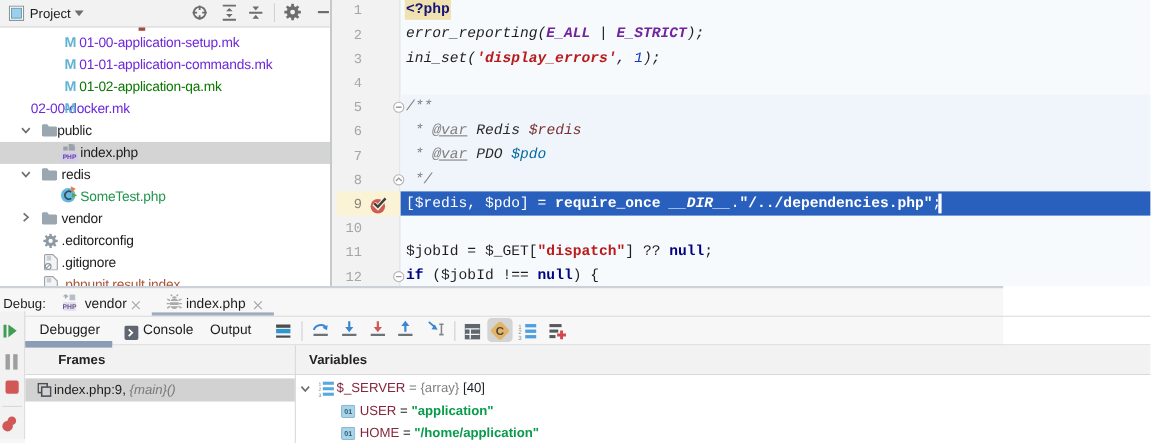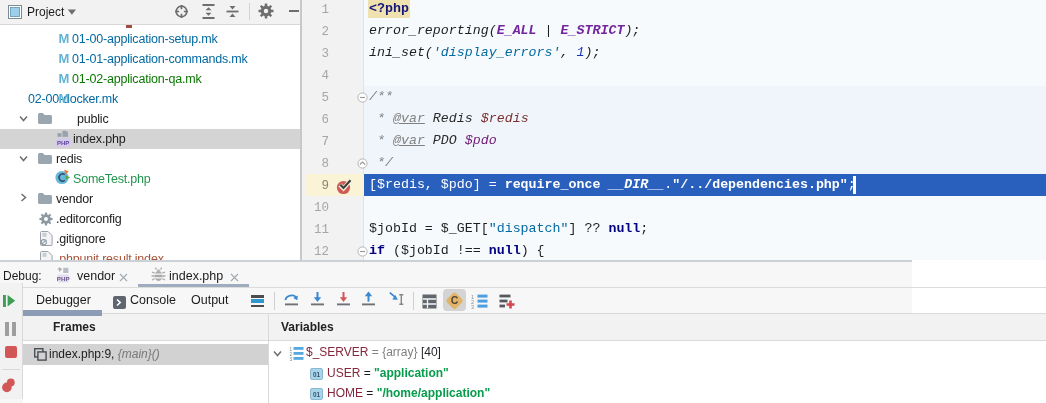--- a/index.html
+++ b/index.html
@@ -4,34 +4,34 @@
 <style>
 html,body{margin:0;padding:0;}
 #app{position:relative;width:1046px;height:403px;background:#fff;overflow:hidden;
   font-family:"Liberation Sans",sans-serif;font-size:12.5px;color:#1c1c1c;}
 .a{position:absolute;}
 .svgi{position:absolute;}
 
 #ptree{position:absolute;left:0;top:0;width:300px;height:208px;background:#fff;}
 #phead{position:absolute;left:0;top:0;width:300px;height:24px;background:#f2f2f2;border-bottom:1px solid #d8d8d8;}
 .trow{position:absolute;left:0;width:300px;height:20px;line-height:20px;white-space:pre;letter-spacing:-0.2px;}
-.blue{color:#0369a1;}
+.blue{color:#6d28d9;}
 .green{color:#0a7700;}
 .brown{color:#a8543a;}
 
 #editor{position:absolute;left:302px;top:0;width:744px;height:260px;background:#f7fafd;}
 #split{position:absolute;left:300px;top:0;width:2px;height:260px;background:#c6c9cc;}
 #gutter{position:absolute;left:0;top:0;width:61px;height:260px;background:#f2f2f2;border-right:1px solid #e2e2e2;}
 .ln{position:absolute;left:0;width:27px;height:22px;line-height:25px;text-align:right;
   font-family:"Liberation Mono",monospace;font-size:12.5px;color:#a6a6a6;}
 .cl{position:absolute;left:67px;height:22px;line-height:22px;white-space:pre;
   font-family:"Liberation Mono",monospace;font-size:13.3px;color:#1f1f1f;}
 .docband{position:absolute;left:62px;top:86px;width:682px;height:88px;background:#f0f5fb;}
 .kw{color:#000080;font-weight:bold;}
-.str{color:#0369a1;font-weight:normal;}
+.str{color:#b91c1c;font-weight:bold;}
 .num{color:#1537bf;}
 .const{color:#71249c;font-weight:bold;font-style:italic;}
 .doc{color:#808080;}
 .it{font-style:italic;}
 #execline{position:absolute;left:62px;top:174px;width:682px;height:22px;background:#2a60bd;}
 #execg{position:absolute;left:4px;top:174px;width:58px;height:22px;background:#faf3d6;}
 
 #dbg{position:absolute;left:0;top:260px;width:912px;height:141px;background:#f7f7f7;border-top:2px solid #ccd0d7;}
 #dstrip{position:absolute;left:0;top:21px;width:22px;height:116px;background:#f2f2f2;border-right:1px solid #d9d9d9;}
 .dtxt{position:absolute;height:20px;line-height:20px;}
@@ -76,21 +76,21 @@
           <path fill="#6e6e6e" fill-rule="evenodd" d="M6.8 0.5 L9.2 0.5 L9.3 2.7 L10.8 3.4 L12.5 1.9 L14.1 3.5 L12.6 5.2 L13.3 6.7 L15.5 6.8 L15.5 9.2 L13.3 9.3 L12.6 10.8 L14.1 12.5 L12.5 14.1 L10.8 12.6 L9.3 13.3 L9.2 15.5 L6.8 15.5 L6.7 13.3 L5.2 12.6 L3.5 14.1 L1.9 12.5 L3.4 10.8 L2.7 9.3 L0.5 9.2 L0.5 6.8 L2.7 6.7 L3.4 5.2 L1.9 3.5 L3.5 1.9 L5.2 3.4 L6.7 2.7 Z M10.2 8.0 A2.2 2.2 0 1 0 5.8 8.0 A2.2 2.2 0 1 0 10.2 8.0 Z"></path>
         </svg>
     <div class="a" style="left:289px;top:10px;width:10px;height:2.4px;background:#6e6e6e;"></div>
   </div>
   <div id="ptreebody">
     <div class="a" style="left:126px;top:25px;width:6px;height:3px;background:#a34b42;"></div>
     <div class="trow blue" style="top:29px;padding-left:72px;">01-00-application-setup.mk</div>
     <div class="trow blue" style="top:49px;padding-left:72px;">01-01-application-commands.mk</div>
     <div class="trow green" style="top:69px;padding-left:72px;">01-02-application-qa.mk</div>
     <div class="trow blue" style="top:89px;padding-left:28px;">02-00-docker.mk</div>
-    <div class="trow" style="top:109px;padding-left:77px;">public</div>
+    <div class="trow" style="top:109px;padding-left:52px;">public</div>
     <div class="trow" style="top:129px;background:#d4d4d4;padding-left:73px;">index.php</div>
     <div class="trow" style="top:149px;padding-left:56px;">redis</div>
     <div class="trow" style="top:169px;padding-left:73px;color:#22954f;">SomeTest.php</div>
     <div class="trow" style="top:189px;padding-left:56px;">vendor</div>
     <div class="trow" style="top:209px;padding-left:56px;">.editorconfig</div>
     <div class="trow" style="top:229px;padding-left:56px;">.gitignore</div>
     <div class="trow brown" style="top:249px;padding-left:56px;">.phpunit.result.index</div>
 
     <div class="a mico" style="left:57px;top:32px;">M</div>
     <div class="a mico" style="left:57px;top:52px;">M</div>
@@ -170,21 +170,21 @@
     <div class="ln" style="top:196px;">10</div>
     <div class="ln" style="top:218px;">11</div>
     <div class="ln" style="top:240px;">12</div>
 
     <div class="a" style="left:66px;top:0;width:42px;height:18px;background:#f0e2ae;"></div>
     <div class="cl" style="top:-2px;"><span style="color:#14147a;font-weight:bold;">&lt;?php</span></div>
     <div class="cl it" style="top:20px;">error_reporting(<span class="const">E_ALL</span> | <span class="const">E_STRICT</span>);</div>
     <div class="cl it" style="top:42px;">ini_set(<span class="str">'display_errors'</span>, <span class="num">1</span>);</div>
     <div class="cl it doc" style="top:86px;">/**</div>
     <div class="cl it doc" style="top:108px;"> * <span style="text-decoration:underline;">@var</span> <span style="color:#2b2b2b;">Redis</span> <span style="color:#7a3030;">$redis</span></div>
-    <div class="cl it doc" style="top:130px;"> * <span style="text-decoration:underline;">@var</span> <span style="color:#2b2b2b;">PDO</span> <span style="color:#701a75;">$pdo</span></div>
+    <div class="cl it doc" style="top:130px;"> * <span style="text-decoration:underline;">@var</span> <span style="color:#2b2b2b;">PDO</span> <span style="color:#0369a1;">$pdo</span></div>
     <div class="cl it doc" style="top:152px;"> */</div>
     <div class="cl" style="top:174px;color:#fff;z-index:3;">[$redis, $pdo] = <b>require_once</b> <b><i>__DIR__</i></b>.<b>"/../dependencies.php"</b>;</div>
     <div class="a" style="left:551px;top:176px;width:3px;height:18px;background:#fff;z-index:4;"></div>
     <div class="cl" style="top:218px;">$jobId = $_GET[<span class="str">"dispatch"</span>] ?? <span class="kw">null</span>;</div>
     <div class="cl" style="top:240px;"><span class="kw">if</span> ($jobId !== <span class="kw">null</span>) {</div>
 
     <svg class="svgi" style="left:55px;top:92px;z-index:2" width="11" height="11" viewBox="0 0 11 11">
           <circle cx="5.5" cy="5.5" r="4.6" fill="#fff" stroke="#b4b4b4"></circle>
           <path d="M3 5.5h5" stroke="#9a9a9a" stroke-width="1.2"></path>
         </svg>

